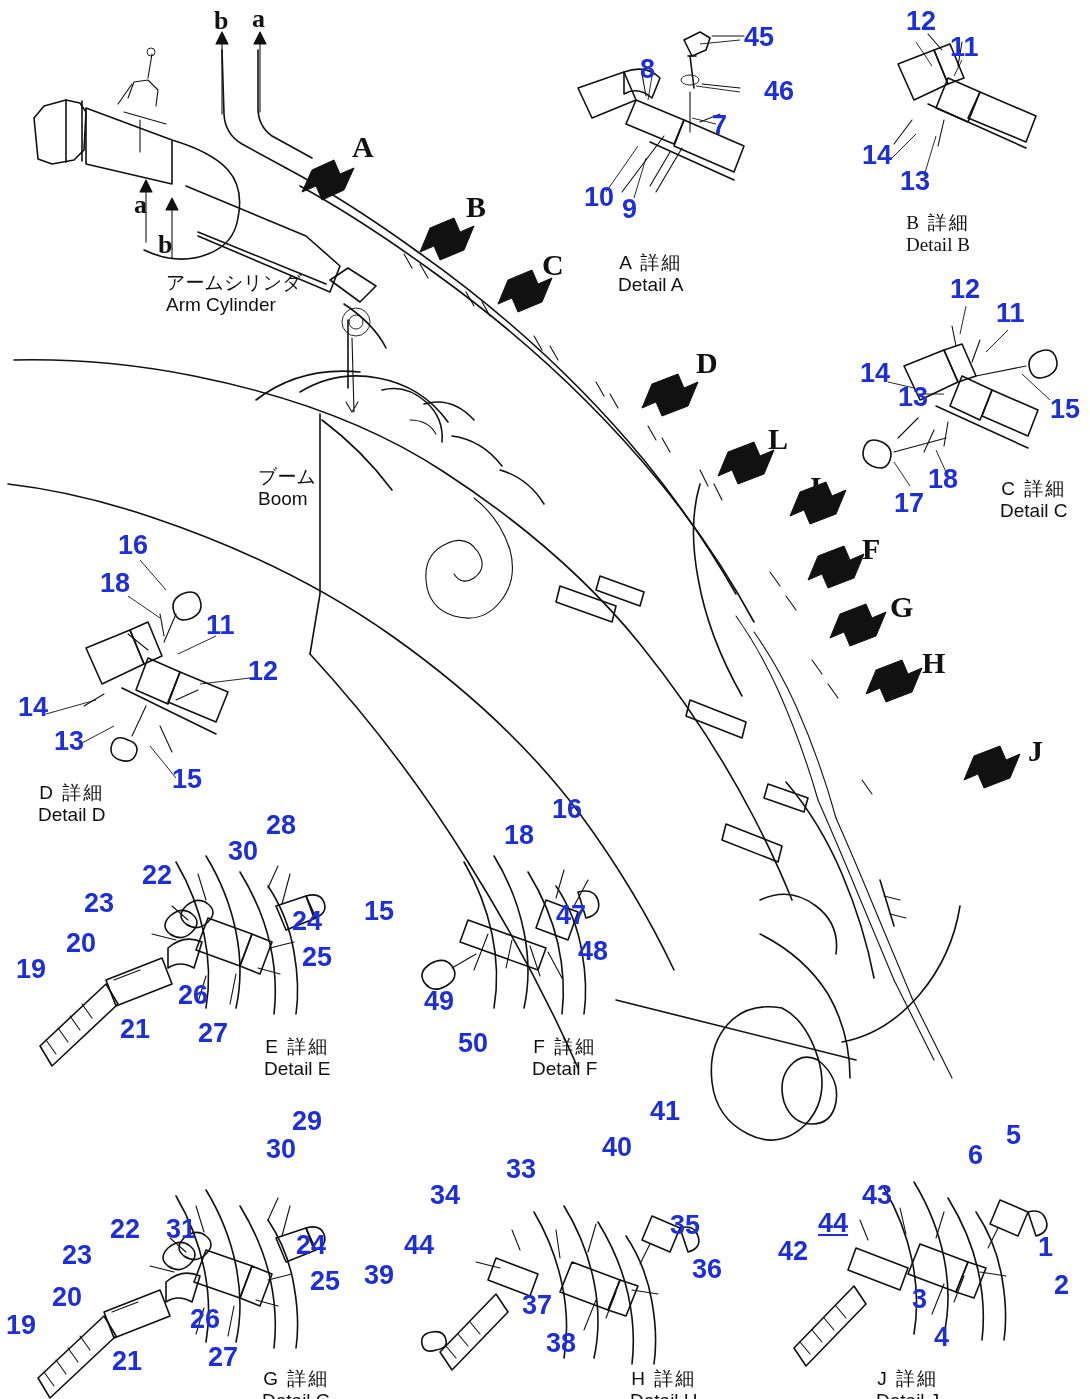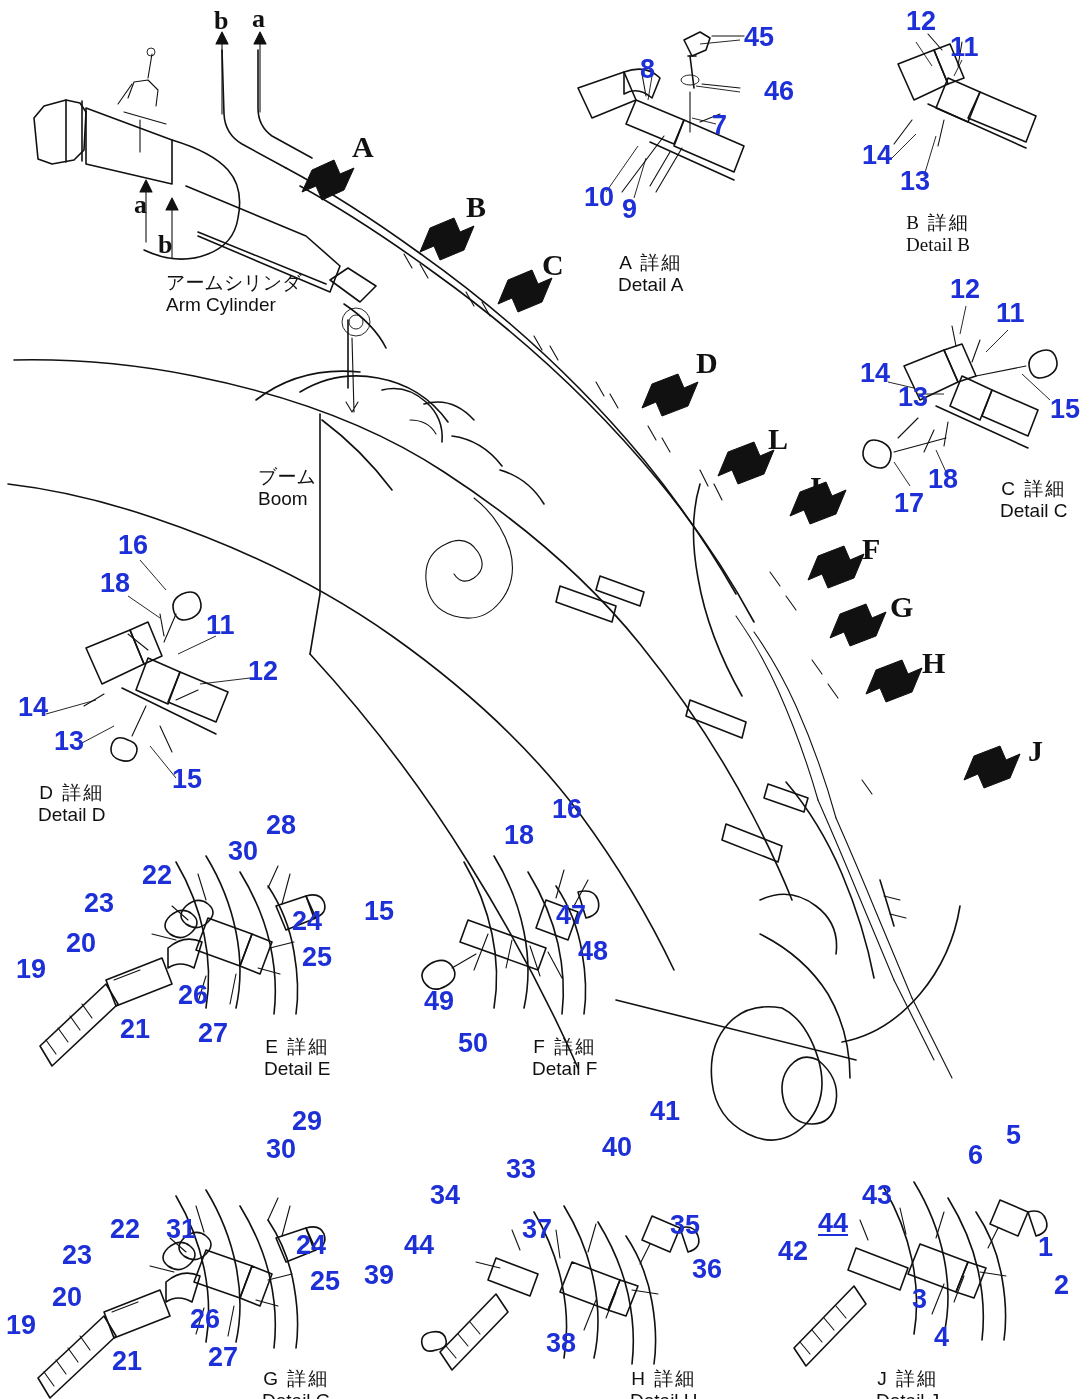--- a/index.html
+++ b/index.html
@@ -464,21 +464,21 @@
   <div class="num" style="left:112px;top:1348px;">21</div>
   <div class="num" style="left:190px;top:1306px;">26</div>
   <div class="num" style="left:208px;top:1344px;">27</div>
   <div class="num" style="left:296px;top:1232px;">24</div>
   <div class="num" style="left:310px;top:1268px;">25</div>
 
   <div class="num" style="left:470px;top:1156px;margin-left:36px;">33</div>
   <div class="num" style="left:430px;top:1182px;">34</div>
   <div class="num" style="left:404px;top:1232px;">44</div>
   <div class="num" style="left:364px;top:1262px;">39</div>
-  <div class="num" style="left:522px;top:1216px;">37</div>
+  <div class="num" style="left:522px;top:1292px;">37</div>
   <div class="num" style="left:546px;top:1330px;">38</div>
   <div class="num" style="left:602px;top:1126px;margin-top:8px;">40</div>
   <div class="num" style="left:650px;top:1098px;">41</div>
   <div class="num" style="left:670px;top:1212px;">35</div>
   <div class="num" style="left:692px;top:1256px;">36</div>
 
   <div class="num" style="left:1006px;top:1122px;">5</div>
   <div class="num" style="left:968px;top:1142px;">6</div>
   <div class="num" style="left:862px;top:1182px;">43</div>
   <div class="num" style="left:818px;top:1210px;text-decoration:underline;">44</div>

